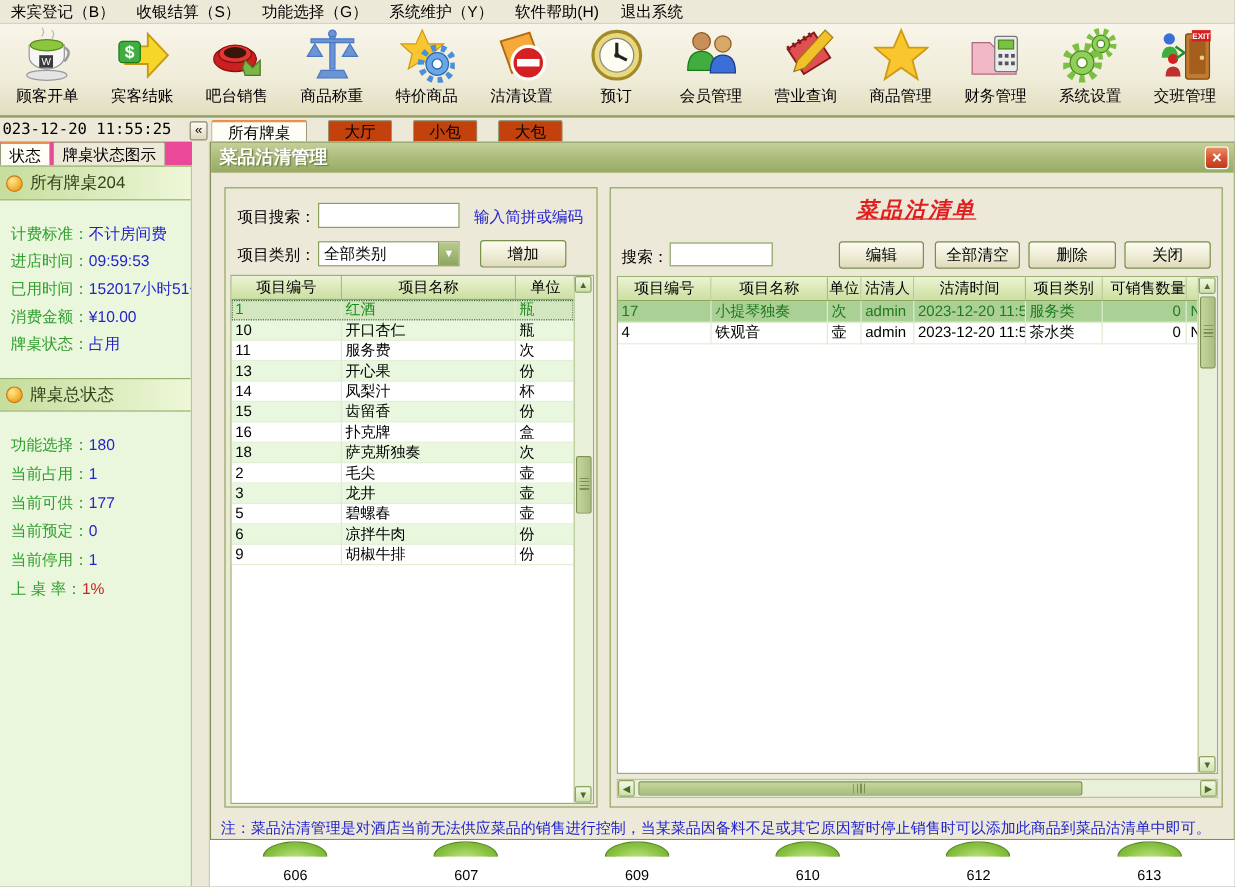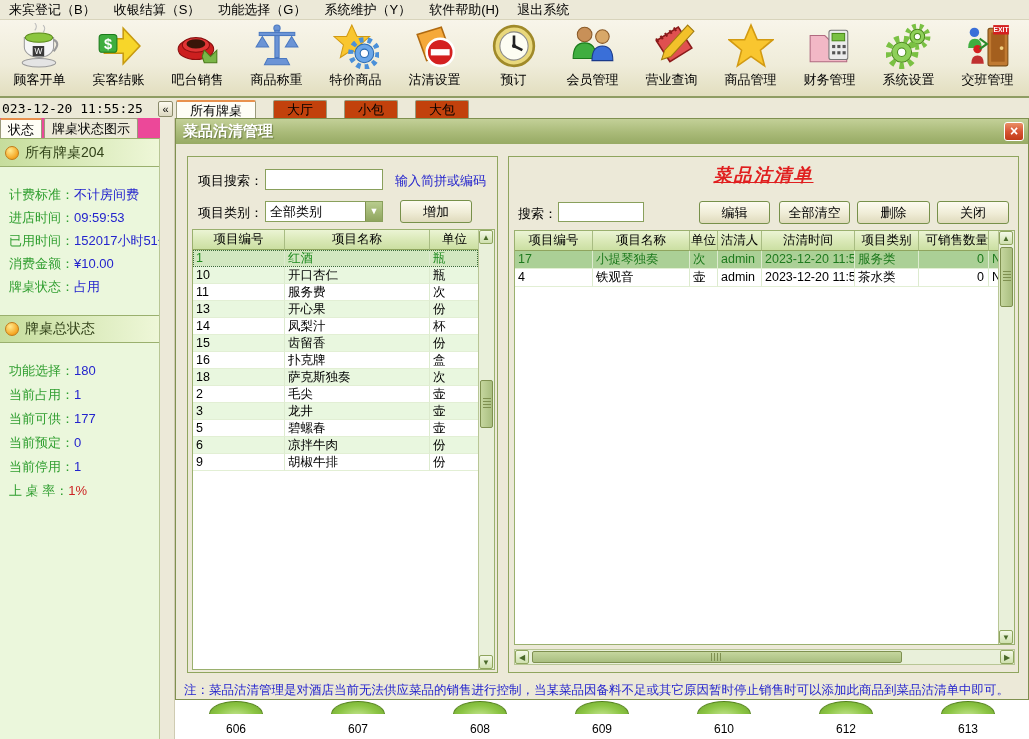--- a/index.html
+++ b/index.html
@@ -529,24 +529,20 @@
       <div class="floor-table">
         <span class="dome"></span>
         <span class="floor-num">606</span>
       </div>
 
       <div class="floor-table">
         <span class="dome"></span>
         <span class="floor-num">607</span>
       </div>
 
-      <div class="floor-table">
-        <span class="dome"></span>
-        <span class="floor-num">608</span>
-      </div>
 
       <div class="floor-table">
         <span class="dome"></span>
         <span class="floor-num">609</span>
       </div>
 
       <div class="floor-table">
         <span class="dome"></span>
         <span class="floor-num">610</span>
       </div>

